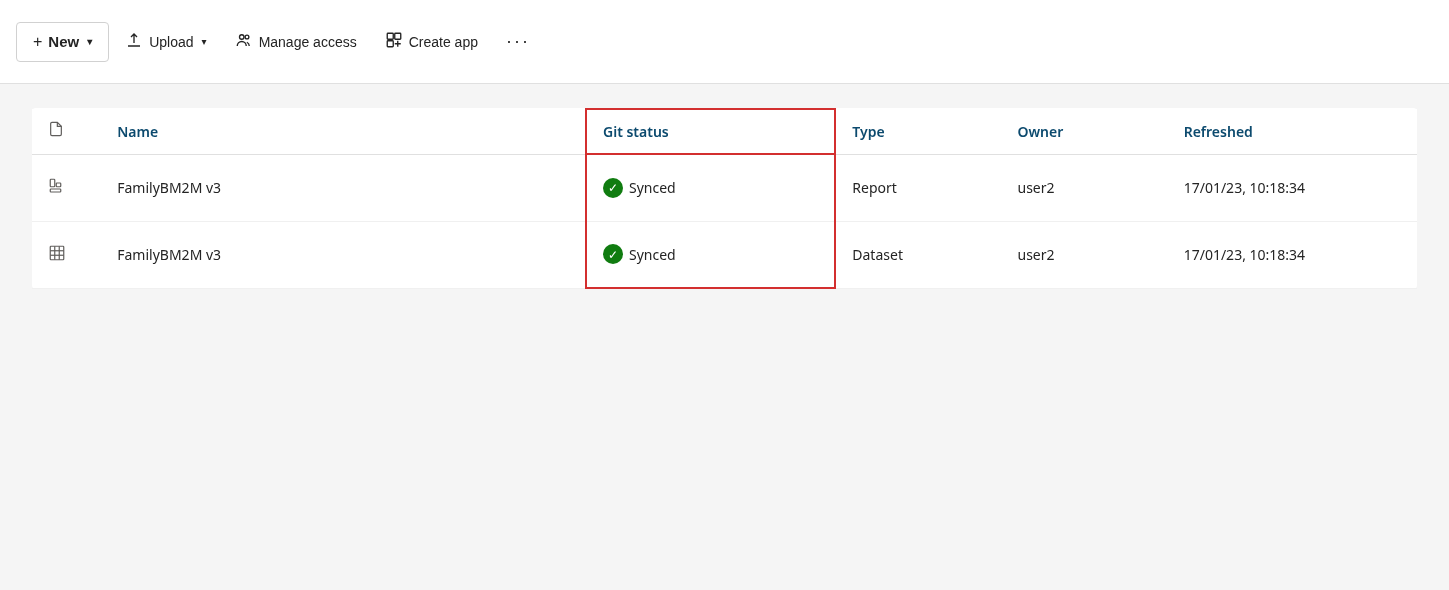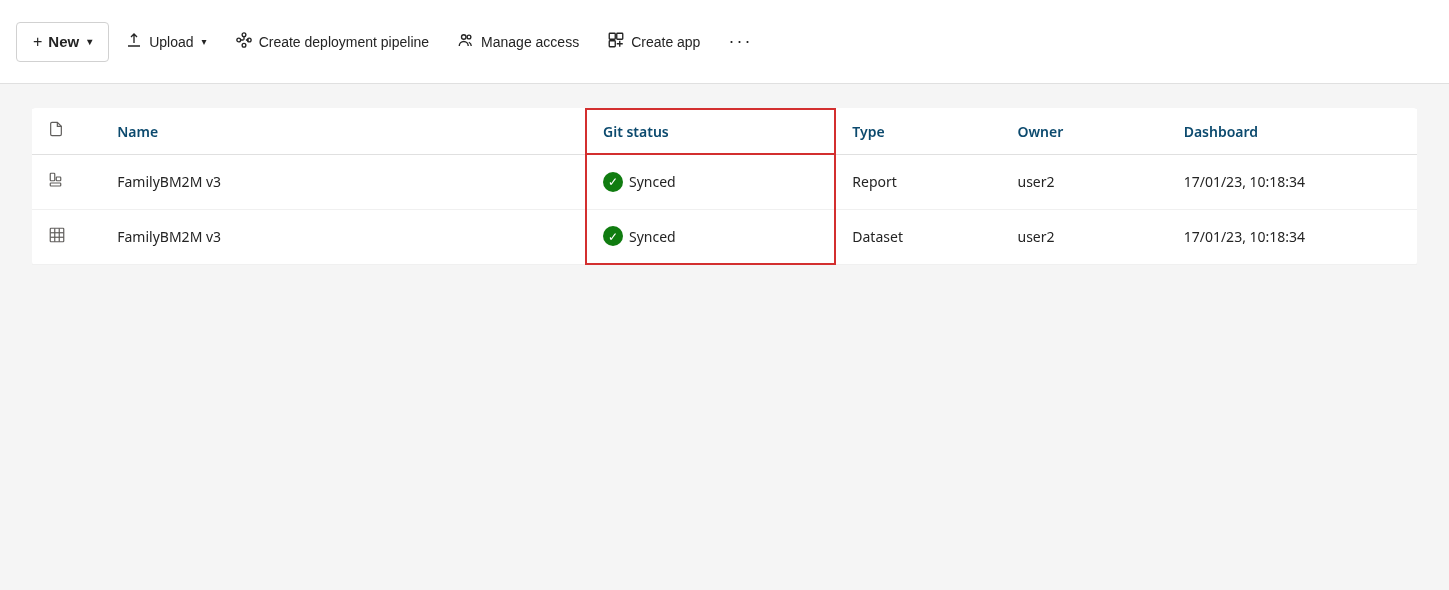--- a/index.html
+++ b/index.html
@@ -92,21 +92,21 @@
       color: #0c4a6e;
       background: #ffffff;
     }
 
     .data-table th.git-status-col {
       border: 2px solid #d32f2f;
       background: #ffffff;
     }
 
     .data-table td {
-      padding: 16px 16px;
+      padding: 22px 16px;
       font-size: 14px;
       color: #242424;
       border-bottom: 1px solid #f0f0f0;
     }
 
     .data-table td.git-status-cell {
       border-left: 2px solid #d32f2f;
       border-right: 2px solid #d32f2f;
     }
 
@@ -185,32 +185,20 @@
   <button class="toolbar-btn-plain">
     <span>
       <svg class="icon-svg" viewBox="0 0 24 24" fill="none" stroke="currentColor" stroke-width="1.8">
         <path d="M12 16V4M8 8l4-4 4 4M4 20h16"></path>
       </svg>
     </span>
     <span>Upload</span>
     <span class="chevron">▾</span>
   </button>
 
-  <button class="toolbar-btn-plain">
-    <span>
-      <svg class="icon-svg" viewBox="0 0 24 24" fill="none" stroke="currentColor" stroke-width="1.8">
-        <circle cx="5" cy="12" r="2.5"></circle>
-        <circle cx="12" cy="5" r="2.5"></circle>
-        <circle cx="19" cy="12" r="2.5"></circle>
-        <circle cx="12" cy="19" r="2.5"></circle>
-        <path d="M7.5 12h4M12 7.5v4M14.5 12h4"></path>
-      </svg>
-    </span>
-    <span>Create deployment pipeline</span>
-  </button>
 
   <button class="toolbar-btn-plain">
     <span>
       <svg class="icon-svg" viewBox="0 0 24 24" fill="none" stroke="currentColor" stroke-width="1.8">
         <circle cx="9" cy="8" r="3"></circle>
         <circle cx="16" cy="8" r="2.5"></circle>
         <path d="M3 20c0-3.3 2.7-6 6-6s6 2.7 6 6"></path>
         <path d="M19 20c0-2.2-1.3-4.1-3.2-5"></path>
       </svg>
     </span>
@@ -250,21 +238,21 @@
         <th class="col-git-status git-status-col">
           <span>Git status</span>
         </th>
         <th class="col-type">
           <span>Type</span>
         </th>
         <th class="col-owner">
           <span>Owner</span>
         </th>
         <th class="col-refreshed">
-          <span>Dashboard</span>
+          <span>Refreshed</span>
         </th>
       </tr>
     </thead>
     <tbody id="table-body">
     <tr>
       <td class="col-icon"><svg width="18" height="18" viewBox="0 0 24 24" fill="none" stroke="#605e5c" stroke-width="1.6">
         <rect x="3" y="3" width="6" height="10" rx="1"></rect>
         <rect x="11" y="8" width="6" height="5" rx="1"></rect>
         <rect x="3" y="16" width="14" height="4" rx="1"></rect>
       </svg></td>

